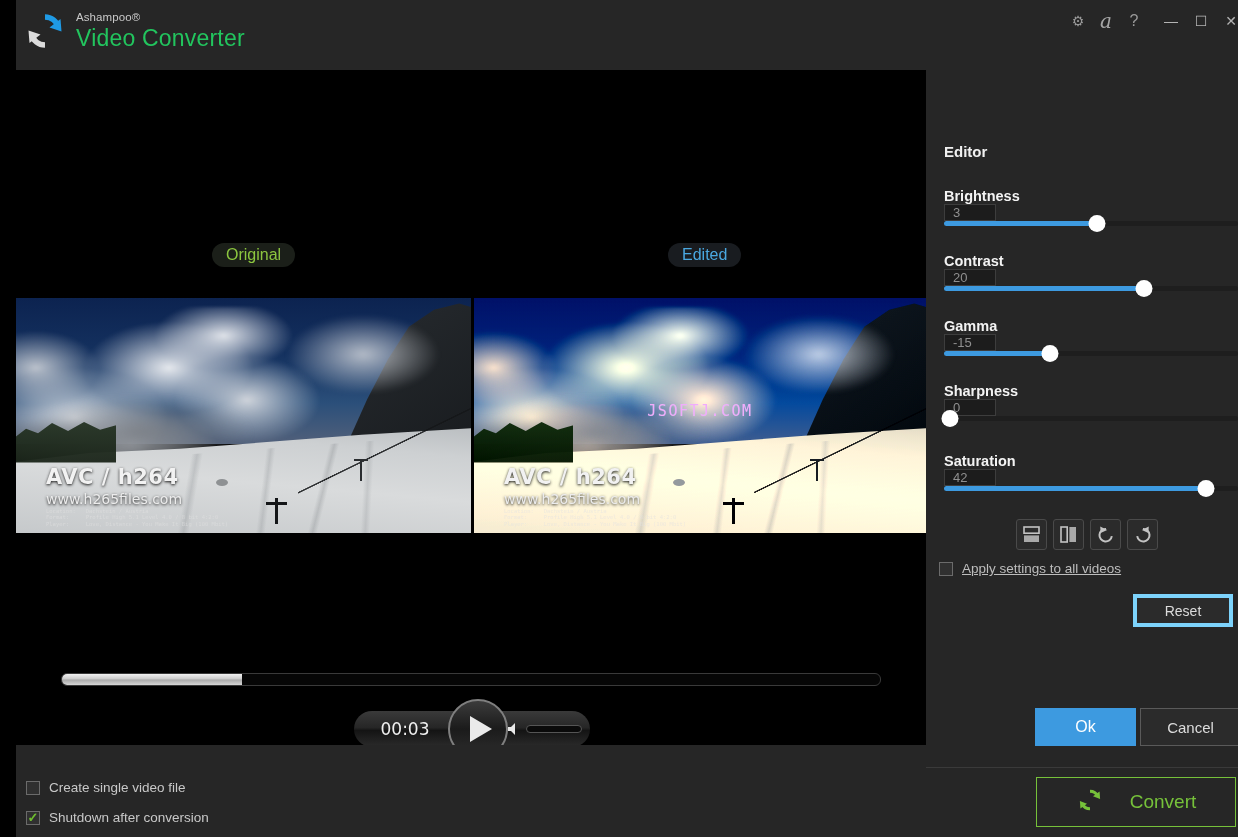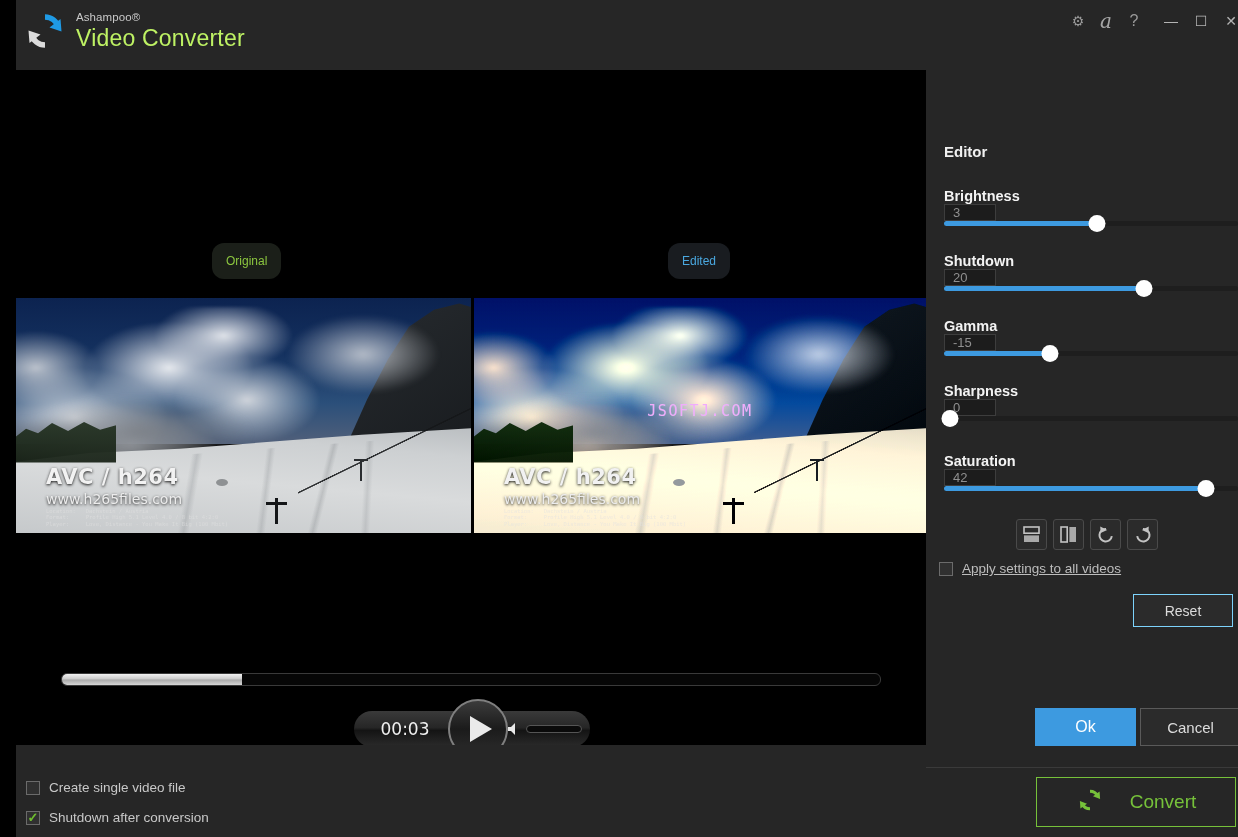--- a/index.html
+++ b/index.html
@@ -22,21 +22,21 @@
     width: 1238px; height: 70px;
     background: #262626;
   }
   .brand {
     position: absolute; left: 8px; top: 10px;
     display: flex; align-items: center; gap: 10px;
   }
   .brand-logo { width: 42px; height: 42px; }
   .brand-text { display: flex; flex-direction: column; justify-content: center; line-height: 1; }
   .brand-sup { font-size: 11.5px; color: #c9c9c9; letter-spacing: .1px; margin-bottom: 3px; }
-  .brand-name { font-size: 23px; color: #bef264; letter-spacing: .2px; }
+  .brand-name { font-size: 23px; color: #22c55e; letter-spacing: .2px; }
 
   .win-controls {
     position: absolute; right: 8px; top: 8px;
     display: flex; align-items: center; gap: 0px;
   }
   .wc-btn {
     width: 28px; height: 26px;
     display: flex; align-items: center; justify-content: center;
     color: #9a9a9a; font-size: 15px; cursor: default;
   }
@@ -52,25 +52,25 @@
     width: 910px; height: 675px;
     background: #000;
     overflow: hidden;
   }
   .pill-row {
     position: absolute; left: 0; top: 173px;
     width: 910px; height: 24px;
   }
   .pill {
     position: absolute; top: 0;
-    height: 36px; padding: 0 14px;
+    height: 24px; padding: 0 14px;
     border-radius: 12px;
     background: #1d1f1d;
     display: flex; align-items: center; justify-content: center;
-    font-size: 12px;
+    font-size: 16px;
   }
   .pill.original { left: 196px; color: #8cc63f; background: #1b1f19; }
   .pill.edited   { left: 652px; color: #4aa8e0; background: #191c20; }
 
   
   .panes {
     position: absolute; left: 0; top: 228px;
     width: 910px; height: 235px;
     display: flex;
   }
@@ -300,21 +300,21 @@
 
   .applyrow {
     position: absolute; left: 923px; top: 561px;
     display: flex; align-items: center; gap: 9px; cursor: pointer;
   }
   .applylabel { color: #bdbdbd; font-size: 13.5px; text-decoration: underline; }
 
   .resetbtn {
     position: absolute; left: 1117px; top: 594px;
     width: 100px; height: 33px;
-    border: 1px solid #7dd3fc; background: #2b2b2b;
+    border: 4px solid #7dd3fc; background: #2b2b2b;
     color: #dcdcdc; font-size: 14px;
     display: flex; align-items: center; justify-content: center;
     cursor: pointer;
   }
 
   .okbtn {
     position: absolute; left: 1019px; top: 708px;
     width: 101px; height: 38px;
     background: #3d9ae0; border: none;
     color: #ffffff; font-size: 16px;
@@ -474,21 +474,21 @@
         <span class="ctrl-value">3</span>
       </div>
       <div class="track">
         <div class="trackfill" id="f0" style="width: 52%;"></div>
         <div class="knob" id="k0" style="left: 52%;"></div>
       </div>
     </div>
 
     <div class="ctrl" style="top:183px">
       <div class="ctrl-head">
-        <span class="ctrl-label">Shutdown</span>
+        <span class="ctrl-label">Contrast</span>
         <span class="ctrl-value">20</span>
       </div>
       <div class="track">
         <div class="trackfill" id="f1" style="width: 68%;"></div>
         <div class="knob" id="k1" style="left: 68%;"></div>
       </div>
     </div>
 
     <div class="ctrl" style="top:248px">
       <div class="ctrl-head">

